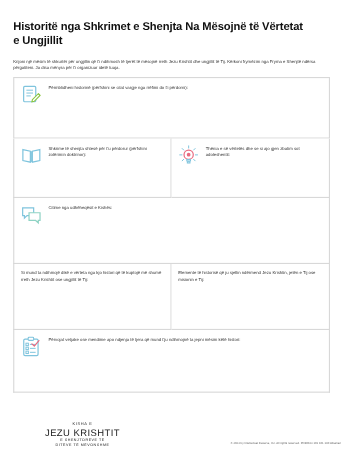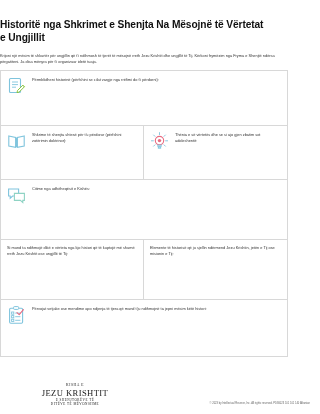--- a/index.html
+++ b/index.html
@@ -6,21 +6,21 @@
   body{
     width:320px;height:414px;
     background:#ffffff;
     font-family:"Liberation Sans", sans-serif;
     color:#222;
     overflow:hidden;
   }
   .page{
     width:320px;height:414px;
     box-sizing:border-box;
-    padding:18px 16px 0 0;
+    padding:18px 16px 0 12px;
     position:relative;
   }
   .title{
     font-size:10.2px;
     font-weight:bold;
     line-height:13px;
     letter-spacing:-0.1px;
     color:#111;
     margin:0 0 9px 0;
     width:268px;
@@ -70,21 +70,21 @@
   .footer{
     position:absolute;
     left:16px; right:10px;
     bottom:8px;
     display:flex;
     align-items:flex-end;
     justify-content:space-between;
   }
   .logo{
     text-align:center;
-    font-family:Liberation Serif, serif;
+    font-family:Liberation Sans, sans-serif;
     color:#1a1a1a;
     line-height:1.05;
     width:118px;
   }
   .logo .l1{ font-size:3.6px; letter-spacing:0.6px; }
   .logo .l2{ font-size:8.6px; letter-spacing:0.4px; margin-top:1px; }
   .logo .l3{ font-size:3.3px; letter-spacing:0.5px; margin-top:1.5px; }
   .logo .l4{ font-size:3.3px; letter-spacing:0.5px; }
   .copyright{
     font-size:2.6px;

